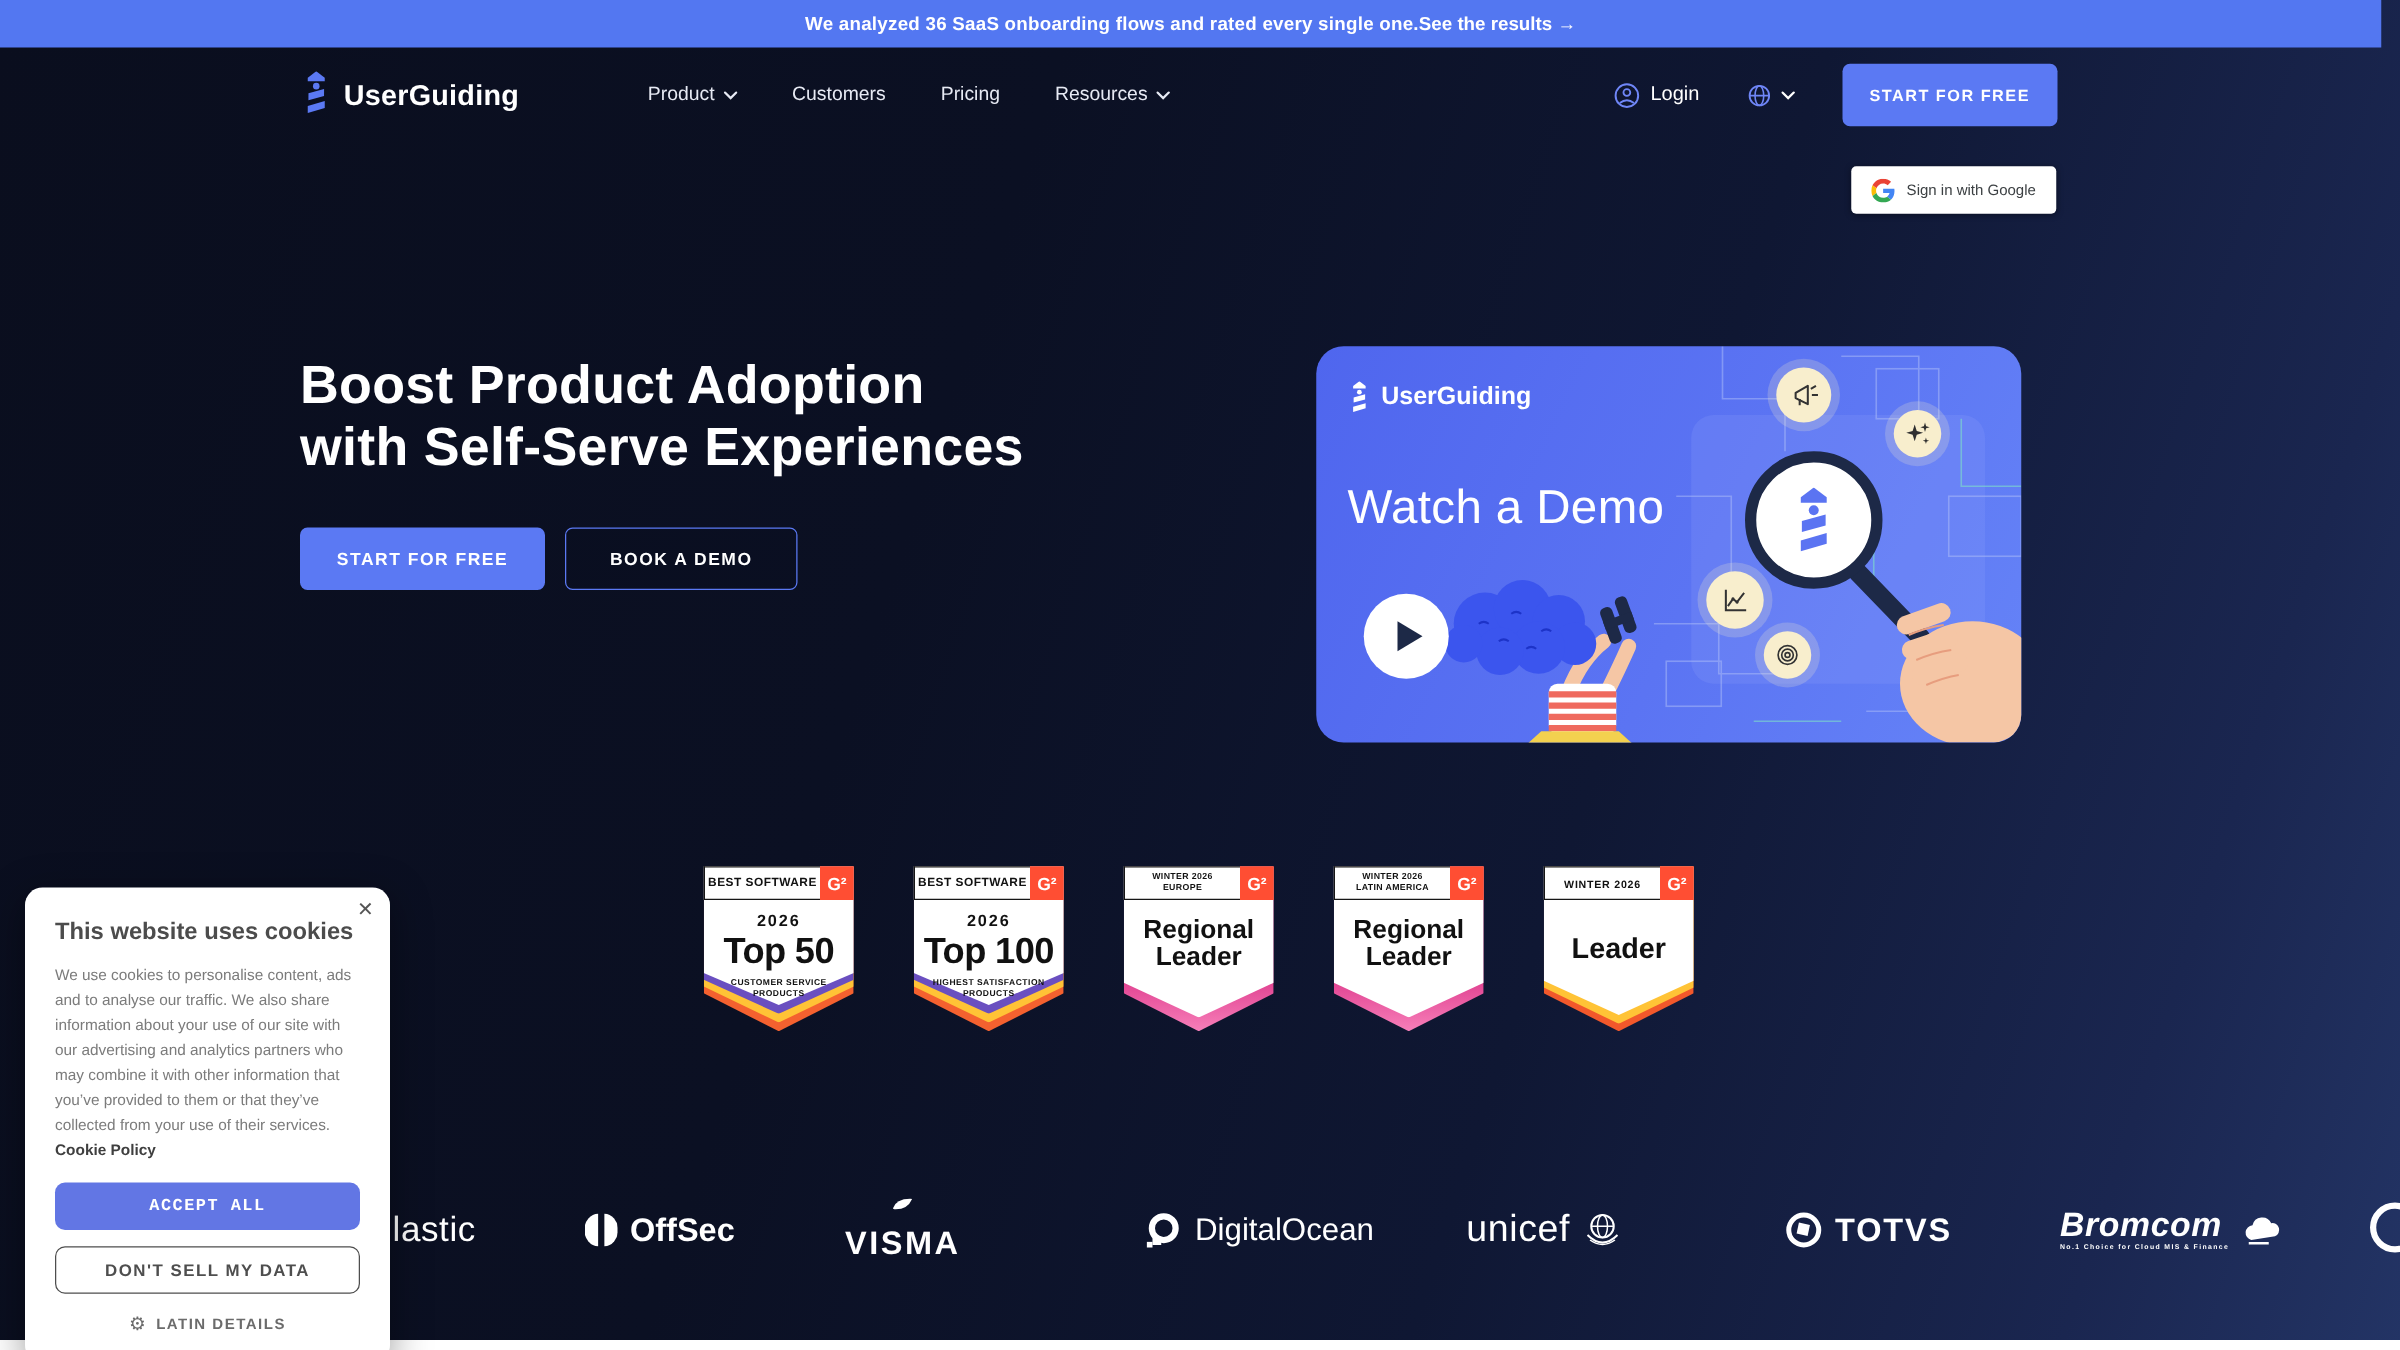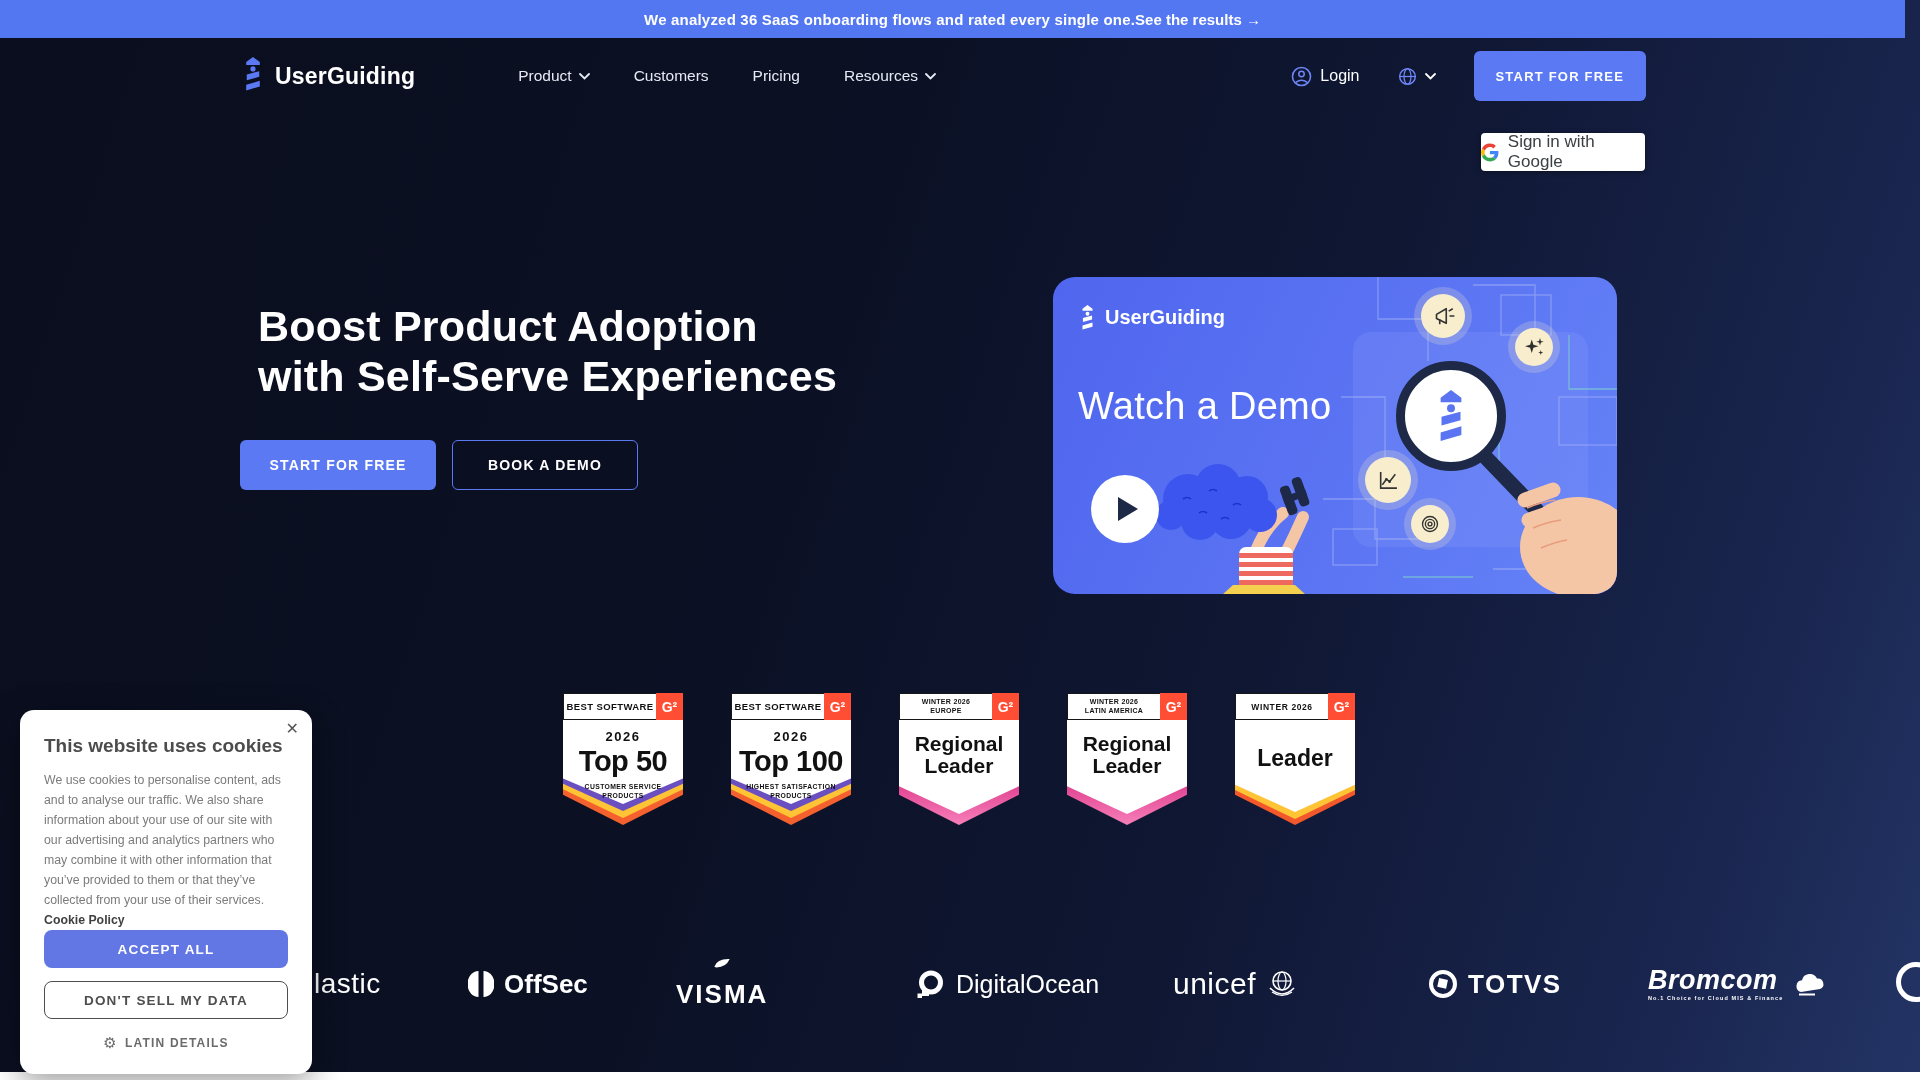--- a/index.html
+++ b/index.html
@@ -21,25 +21,25 @@
   .nav-links{display:flex;align-items:center;gap:44px;margin-left:103px;}
   .nav-link{color:#e7eaf4;font-size:15.5px;display:flex;align-items:center;gap:7px;cursor:pointer;}
   .nav-right{margin-left:auto;display:flex;align-items:center;gap:38px;}
   .login{display:flex;align-items:center;gap:8px;color:#fff;font-size:16px;cursor:pointer;}
   .lang{display:flex;align-items:center;gap:8px;cursor:pointer;}
   .nav-cta{background:#5b79f3;color:#fff;border:none;border-radius:6px;height:50px;padding:0 22px;
     font-size:13px;font-weight:700;letter-spacing:1.2px;cursor:pointer;font-family:inherit;}
 
   .google-pop{position:absolute;left:1481px;top:133px;width:164px;height:38px;background:#fff;border-radius:4px;
     box-shadow:0 1px 5px rgba(0,0,0,.4);display:flex;align-items:center;justify-content:center;gap:9px;
-    color:#3c4043;font-size:17px;font-weight:500;cursor:pointer;z-index:4;}
+    color:#3c4043;font-size:12px;font-weight:500;cursor:pointer;z-index:4;}
 
   
   .hero-left{position:absolute;left:240px;top:283px;}
-  .hero-title{color:#fff;font-size:43px;line-height:50px;font-weight:700;letter-spacing:.2px;margin:18px;}
+  .hero-title{color:#fff;font-size:43px;line-height:50px;font-weight:700;letter-spacing:.2px;margin:0;}
   .hero-sub{color:#c3cade;font-size:18px;line-height:27px;margin-top:29px;}
   .hero-btns{display:flex;gap:16px;margin-top:39px;}
   .btn-primary{width:196px;height:50px;background:#5b79f3;border-radius:6px;color:#fff;font-size:14px;
     font-weight:700;letter-spacing:1.2px;display:flex;align-items:center;justify-content:center;cursor:pointer;}
   .btn-outline{width:186px;height:50px;border:1.5px solid #5b79f3;box-sizing:border-box;border-radius:6px;
     color:#fff;font-size:14px;font-weight:700;letter-spacing:1.2px;background:rgba(8,13,33,.25);
     display:flex;align-items:center;justify-content:center;cursor:pointer;}
 
   
   .vcard{position:absolute;left:1053px;top:277px;width:564px;height:317px;border-radius:22px;overflow:hidden;
@@ -106,21 +106,21 @@
 
   
   .cookie{position:absolute;left:20px;top:710px;width:292px;background:#fff;border-radius:14px;
     box-shadow:0 8px 32px rgba(0,0,0,.4);padding:25px 24px 22px;box-sizing:border-box;z-index:10;}
   .cookie-close{position:absolute;right:13px;top:11px;color:#555;font-size:16px;cursor:pointer;line-height:16px;}
   .cookie-title{font-size:19px;font-weight:700;color:#4c4c4c;margin:0 0 13px;}
   .cookie-body{font-size:12.3px;line-height:20px;color:#7b7b7b;}
   .cookie-link{color:#3f3f3f;font-weight:600;cursor:pointer;}
   .ck-btn{width:100%;height:38px;border-radius:8px;font-size:13.5px;font-weight:700;letter-spacing:1.2px;
     display:flex;align-items:center;justify-content:center;box-sizing:border-box;cursor:pointer;font-family:inherit;}
-  .ck-accept{background:#6276e4;color:#fff;border:none;}
+  .ck-accept{background:#6276e4;color:#fff;margin-top:16px;border:none;font-family:Liberation Mono, monospace;}
   .ck-dontsell{background:#fff;color:#4e4e4e;margin-top:13px;border:1.5px solid #4e4e4e;}
   .ck-details{margin-top:15px;display:flex;align-items:center;justify-content:center;gap:7px;
     color:#6b6b6b;font-size:12px;font-weight:700;letter-spacing:1.2px;cursor:pointer;}
   .gear{font-size:15px;color:#6b6b6b;}
 
   .bottom-strip{position:absolute;left:0;right:0;bottom:0;height:8px;background:#fff;}
 </style>
 </head>
 <body>
 

